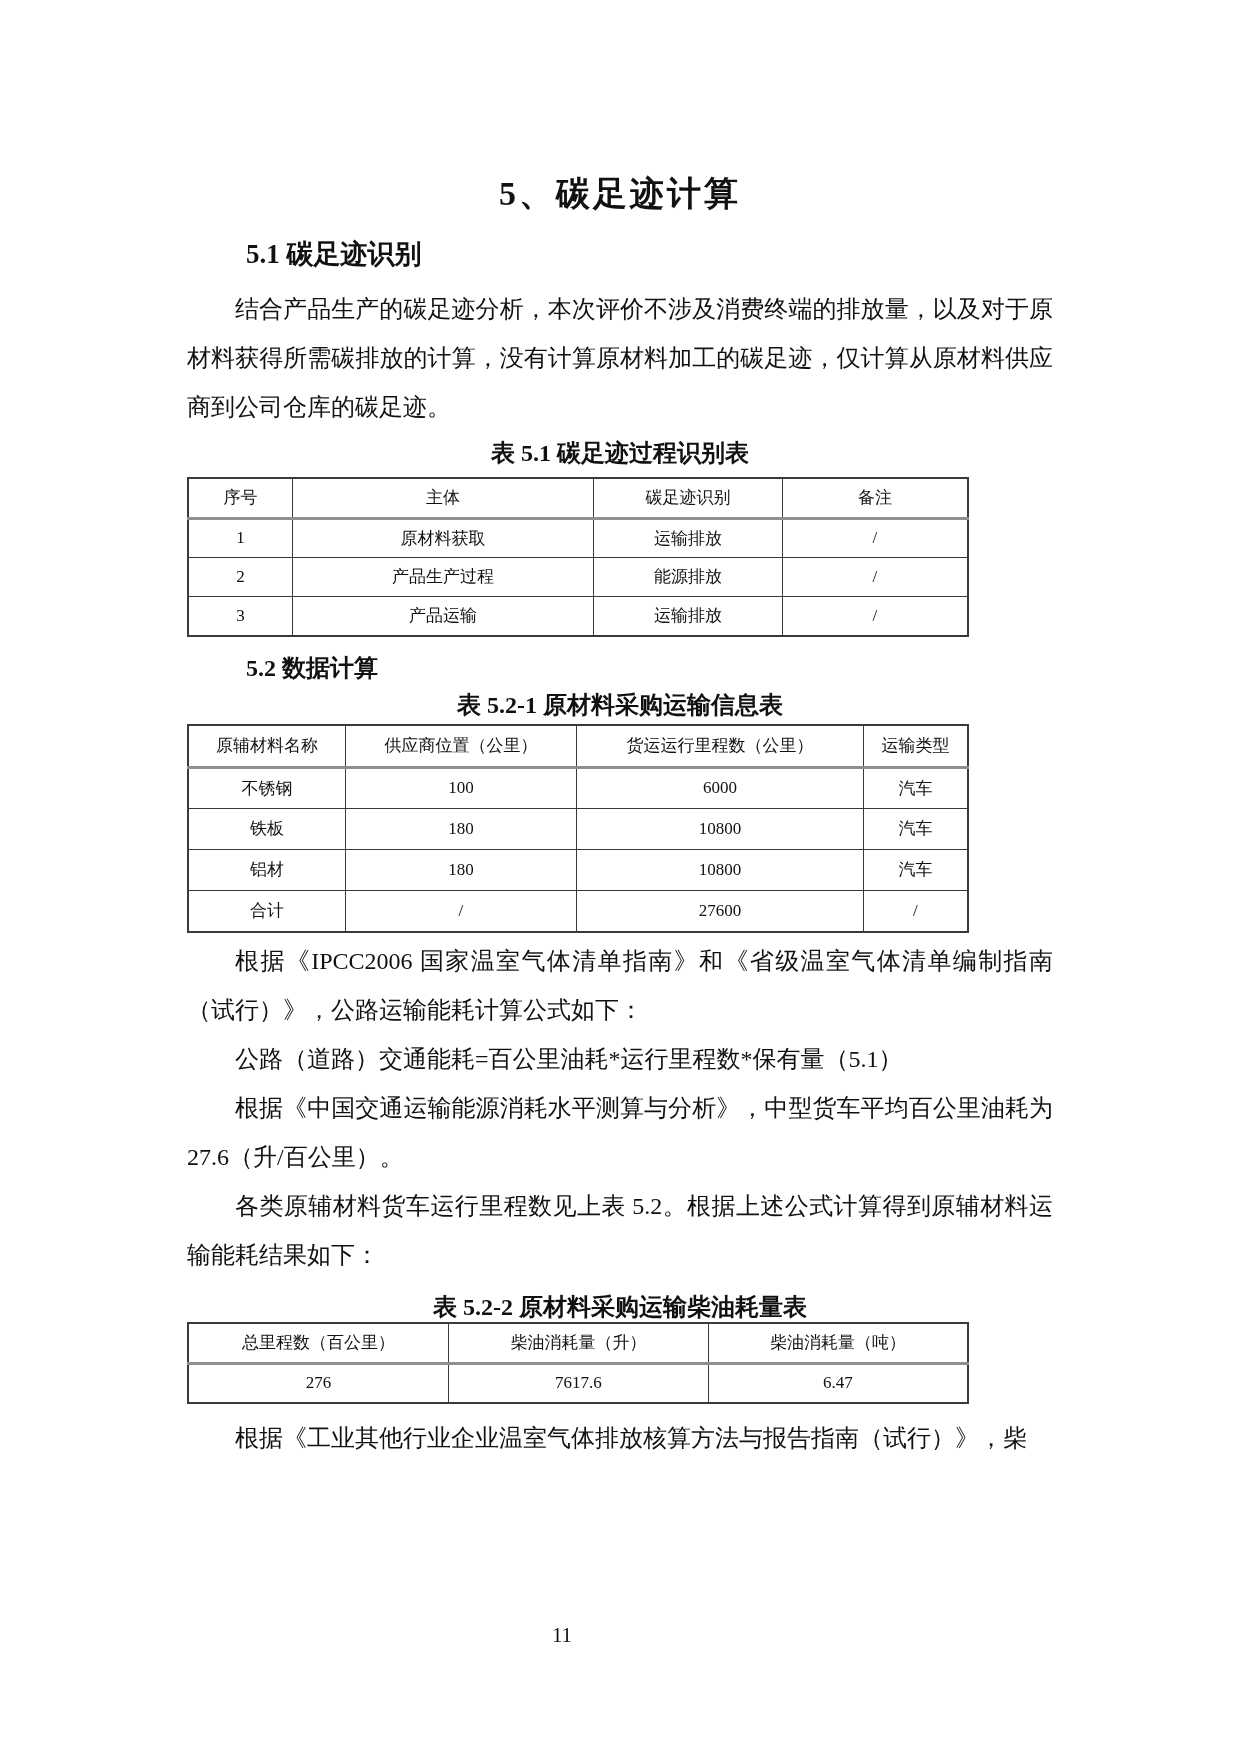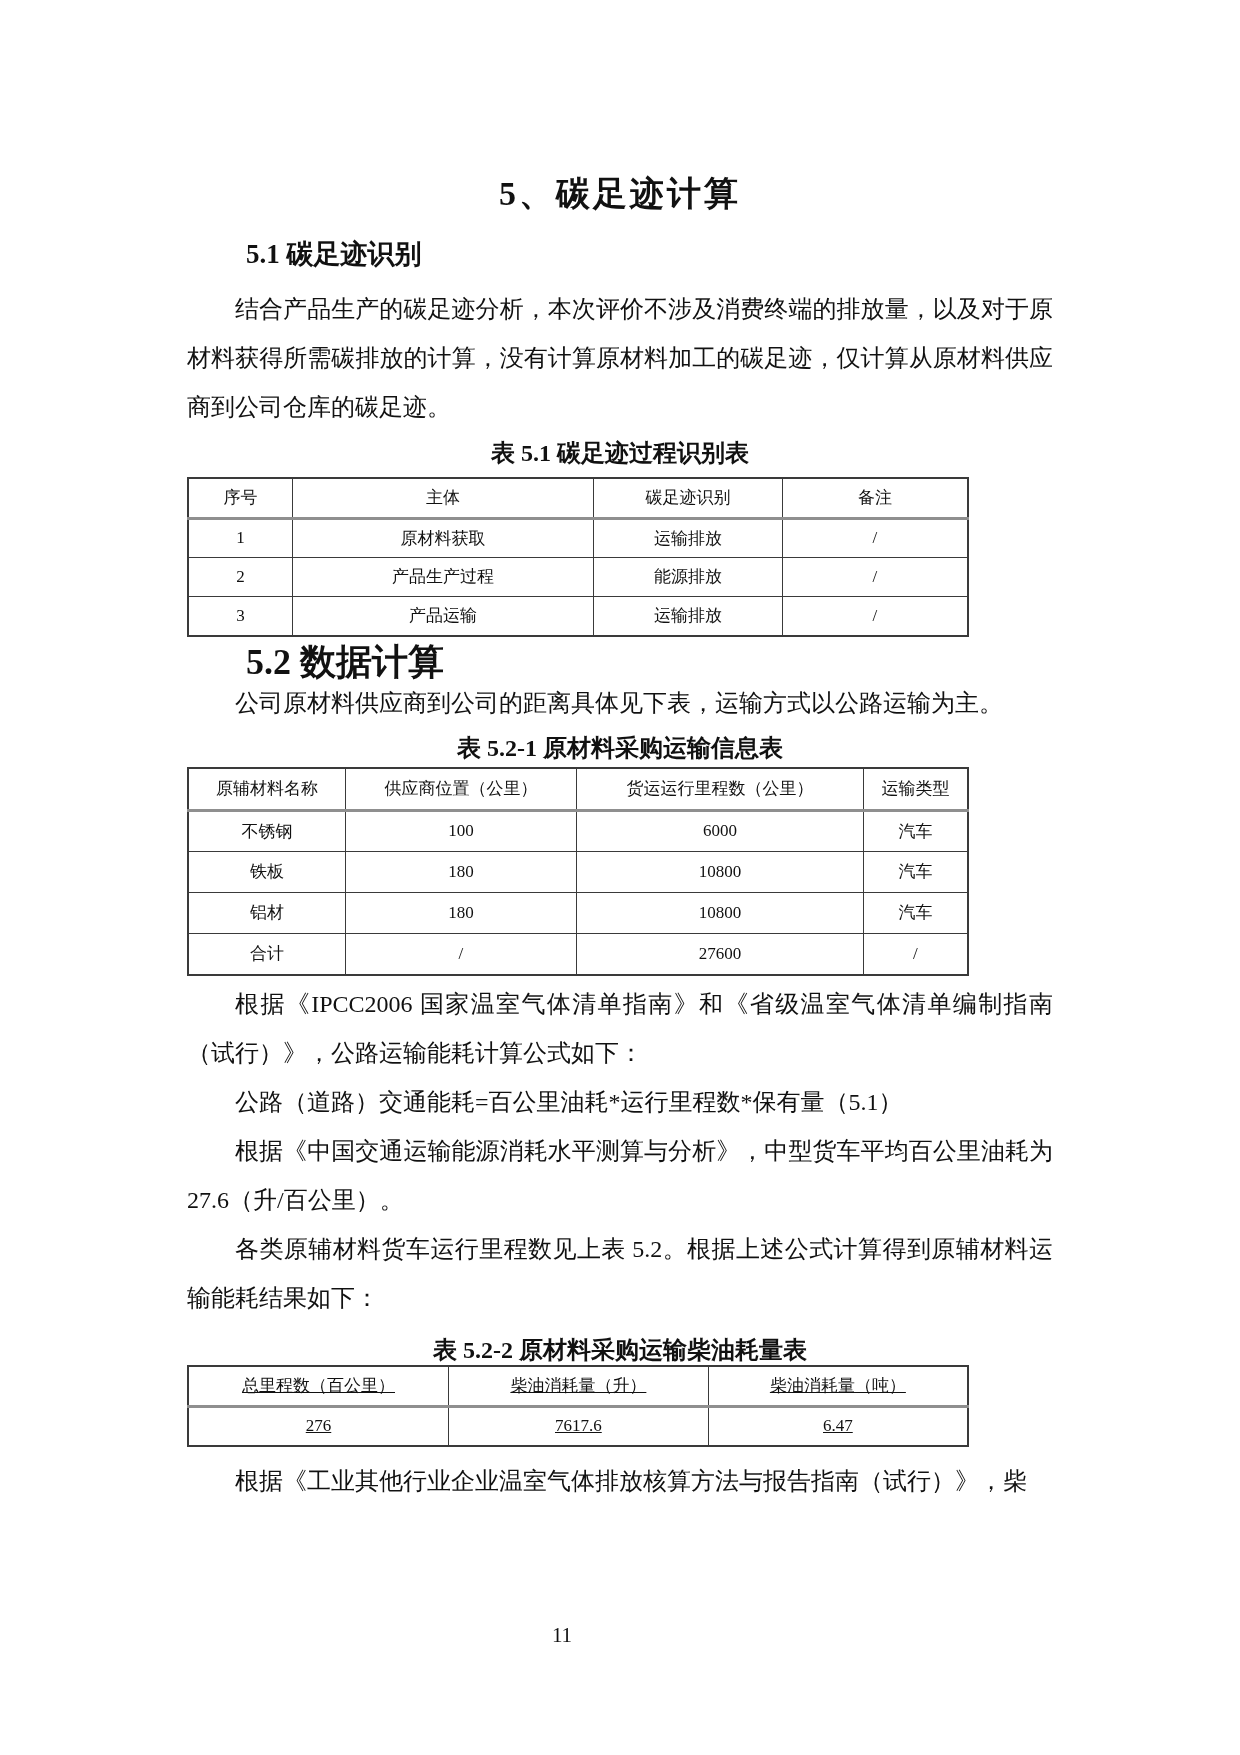--- a/index.html
+++ b/index.html
@@ -17,22 +17,22 @@
   .doc-title{
     margin:172px 0 0 0;
     font-size:34px;line-height:44px;font-weight:bold;
     text-align:center;letter-spacing:3px;
   }
   .sec-heading{
     margin:20px 0 0 0;padding-left:59px;
     font-size:27px;line-height:36px;font-weight:bold;
   }
   .sec-heading-52{
-    margin:8px 0 0 0;padding-left:59px;
-    font-size:36px;line-height:34px;font-weight:bold;
+    margin:14px 0 0 0;padding-left:59px;
+    font-size:24px;line-height:34px;font-weight:bold;
   }
   p.body{
     margin:0;
     font-size:24px;line-height:49px;
     text-align:justify;text-indent:48px;
   }
   p.noj{text-align:left;}
   p.mt13{margin-top:13px;}
   p.mt4{margin-top:4px;}
   p.mt3{margin-top:3px;}
@@ -43,21 +43,21 @@
   }
   .tbl-caption.c2{margin-top:3px;}
   .tbl-caption.c3{margin-top:12px;line-height:30px;}
   table{
     width:782px;border-collapse:collapse;table-layout:fixed;
     margin:0;border:2.5px solid #3a3a3a;
     font-size:17px;
   }
   table.t1{margin-top:7px;}
   table.t2{margin-top:2px;}
-  table.t3{margin-top:0;text-decoration:underline;}
+  table.t3{margin-top:0;}
   td{
     border:1.5px solid #3a3a3a;
     text-align:center;vertical-align:middle;
     padding:0;overflow:hidden;white-space:nowrap;
   }
   tr.head td{border-bottom:3px solid #8f8f8f;}
   .t1 tr{height:39px;}
   .t1 tr.head{height:40px;}
   .t1 tr.last{height:40px;}
   .t2 tr{height:41px;}
@@ -114,21 +114,20 @@
         <td>产品运输</td>
         <td>运输排放</td>
         <td>/</td>
       </tr>
     </tbody>
       </table>
 
     <div class="sec-heading-52">5.2 数据计算</div>
 
 
-    <p class="body">公司原材料供应商到公司的距离具体见下表，运输方式以公路运输为主。</p>
 
     <div class="tbl-caption c2">表 5.2-1 原材料采购运输信息表</div>
 
     <table class="t2">
       <colgroup>
         <col style="width:20.2%">
           <col style="width:29.6%">
           <col style="width:36.8%">
           <col style="width:13.4%">
       </colgroup>

